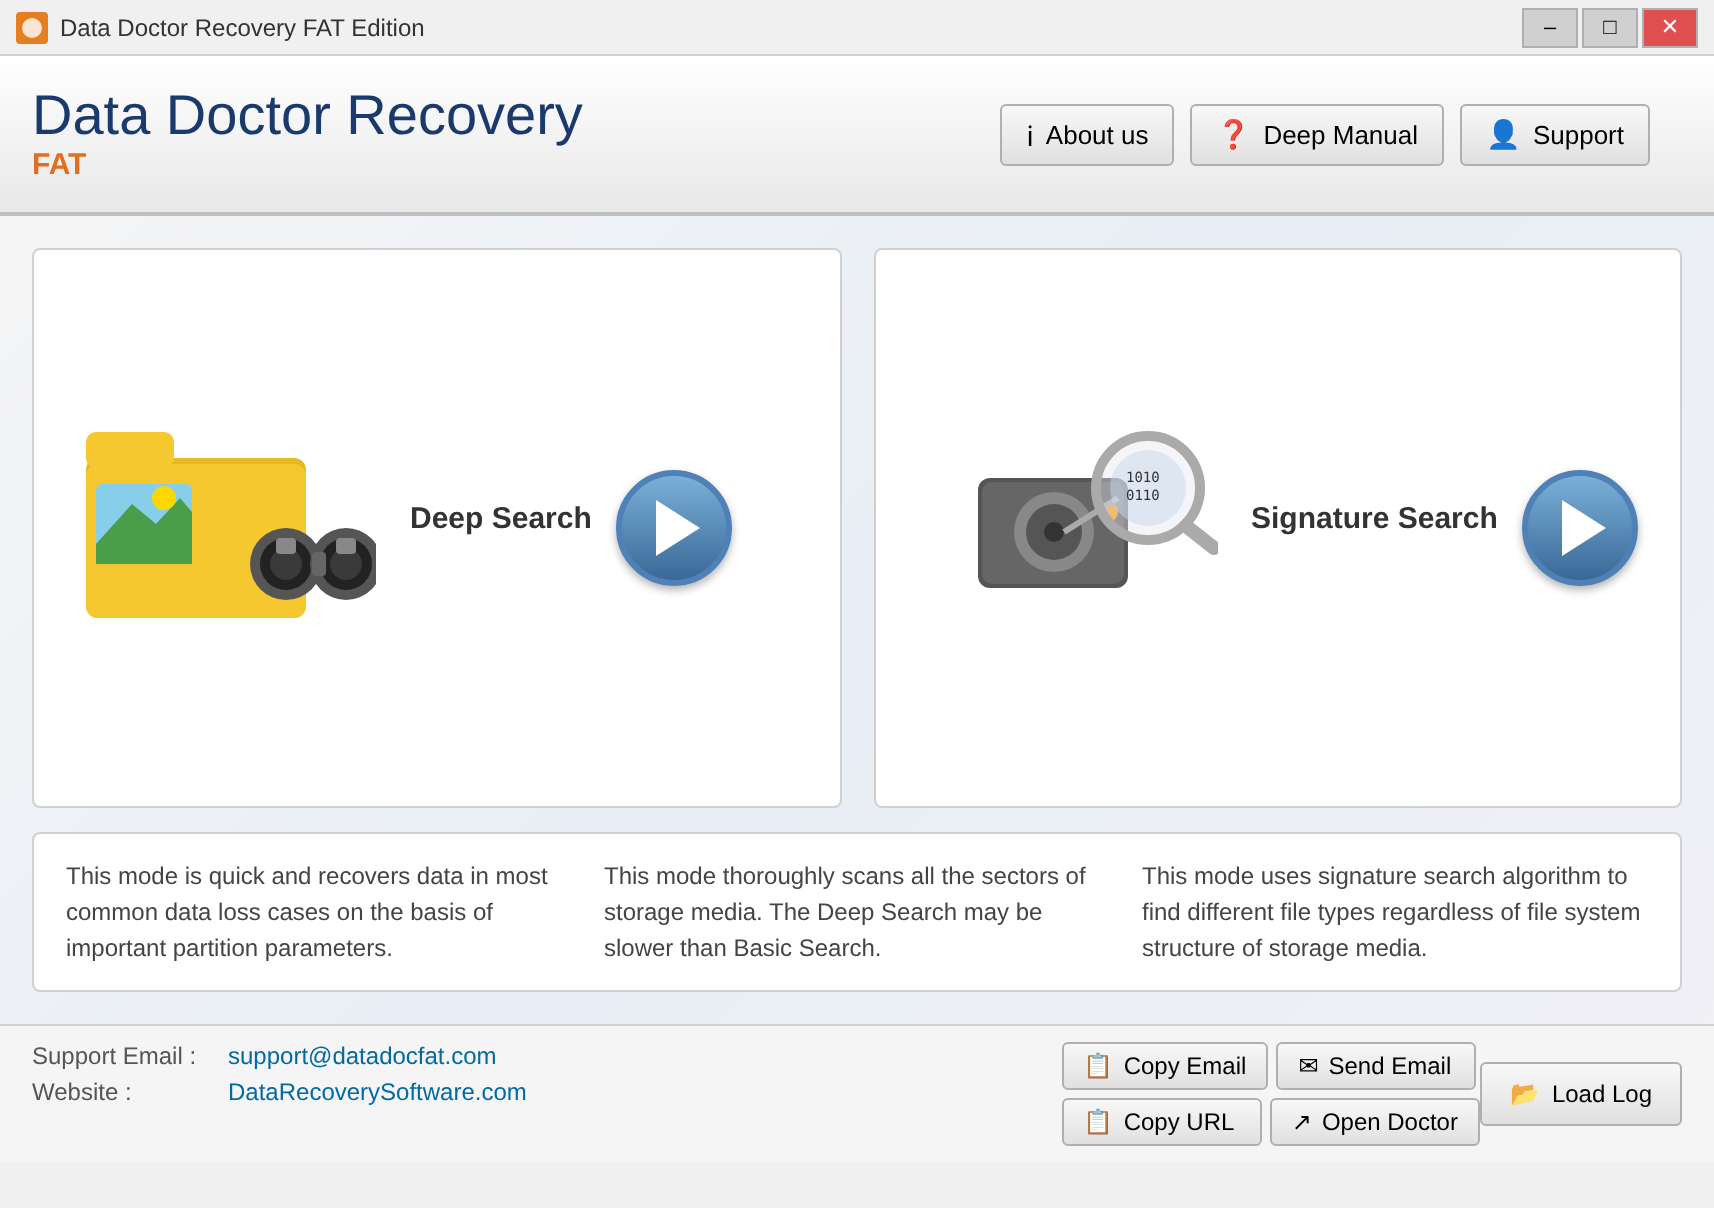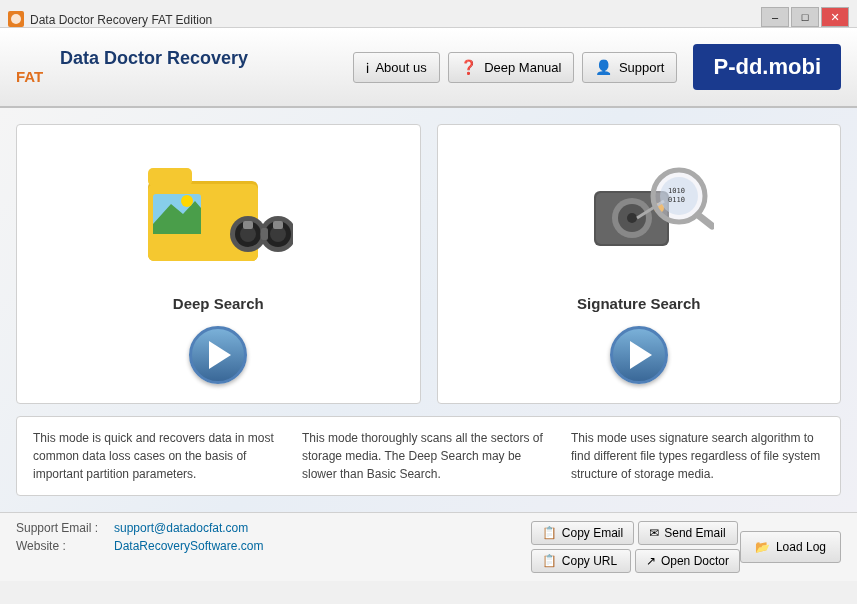--- a/index.html
+++ b/index.html
@@ -3,21 +3,21 @@
   <meta charset="utf-8">
   <style>
     * { box-sizing: border-box; margin: 0; padding: 0; }
     body { font-family: 'Segoe UI', Arial, sans-serif; background: #f0f0f0; width: 857px; height: 604px; overflow: hidden; }
 
     
     .titlebar {
       background: #f0f0f0;
       height: 28px;
       display: flex;
-      align-items: flex-end;
+      align-items: center;
       padding: 0 8px;
       border-bottom: 1px solid #d0d0d0;
       font-size: 12px;
     }
     .titlebar-icon { width: 16px; height: 16px; margin-right: 6px; background: #e67e22; border-radius: 2px; display: flex; align-items: center; justify-content: center; }
     .titlebar-title { flex: 1; font-size: 12px; color: #333; }
     .titlebar-controls { display: flex; gap: 2px; }
     .titlebar-btn { width: 28px; height: 20px; background: #d0d0d0; border: 1px solid #b0b0b0; display: flex; align-items: center; justify-content: center; font-size: 11px; cursor: pointer; }
     .titlebar-btn:last-child { background: #e05050; color: white; }
 
@@ -25,21 +25,21 @@
     .header {
       background: linear-gradient(180deg, #ffffff 0%, #e8e8e8 100%);
       height: 80px;
       display: flex;
       align-items: center;
       padding: 0 16px;
       border-bottom: 2px solid #c0c0c0;
       position: relative;
     }
     .header-logo { flex: 1; }
-    .header-title { font-size: 18px; font-weight: bold; color: #1a3a6e; line-height: 1.1; margin-left: 44px; }
+    .header-title { font-size: 28px; font-weight: normal; color: #1a3a6e; line-height: 1.1; }
     .header-subtitle { font-size: 15px; color: #e07020; font-weight: bold; }
     .header-brand {
       background: #1a3a8e;
       color: white;
       font-size: 22px;
       font-weight: bold;
       padding: 10px 20px;
       border-radius: 4px;
     }
     .header-nav {
@@ -74,21 +74,21 @@
       position: relative;
       z-index: 1;
     }
     .search-card {
       flex: 1;
       background: white;
       border: 1px solid #d0d0d0;
       border-radius: 4px;
       padding: 16px;
       display: flex;
-      flex-direction: column;
+      flex-direction: row;
       align-items: center;
       min-height: 280px;
     }
     .search-card-img {
       width: 160px;
       height: 140px;
       display: flex;
       align-items: center;
       justify-content: center;
       margin-bottom: 10px;
@@ -218,21 +218,20 @@
     </button>
     <button class="nav-btn">
       <span class="nav-icon">❓</span>
       <span>Deep Manual</span>
     </button>
     <button class="nav-btn">
       <span class="nav-icon">👤</span>
       <span>Support</span>
     </button>
   </div>
-  <div class="header-brand">P-dd.mobi</div>
 </div>
 
 <div class="main-area">
 
   <div class="search-options">
 
 
     <div class="search-card">
       <div class="search-card-img">
         <svg width="150" height="130" viewBox="0 0 150 130" xmlns="http://www.w3.org/2000/svg">

